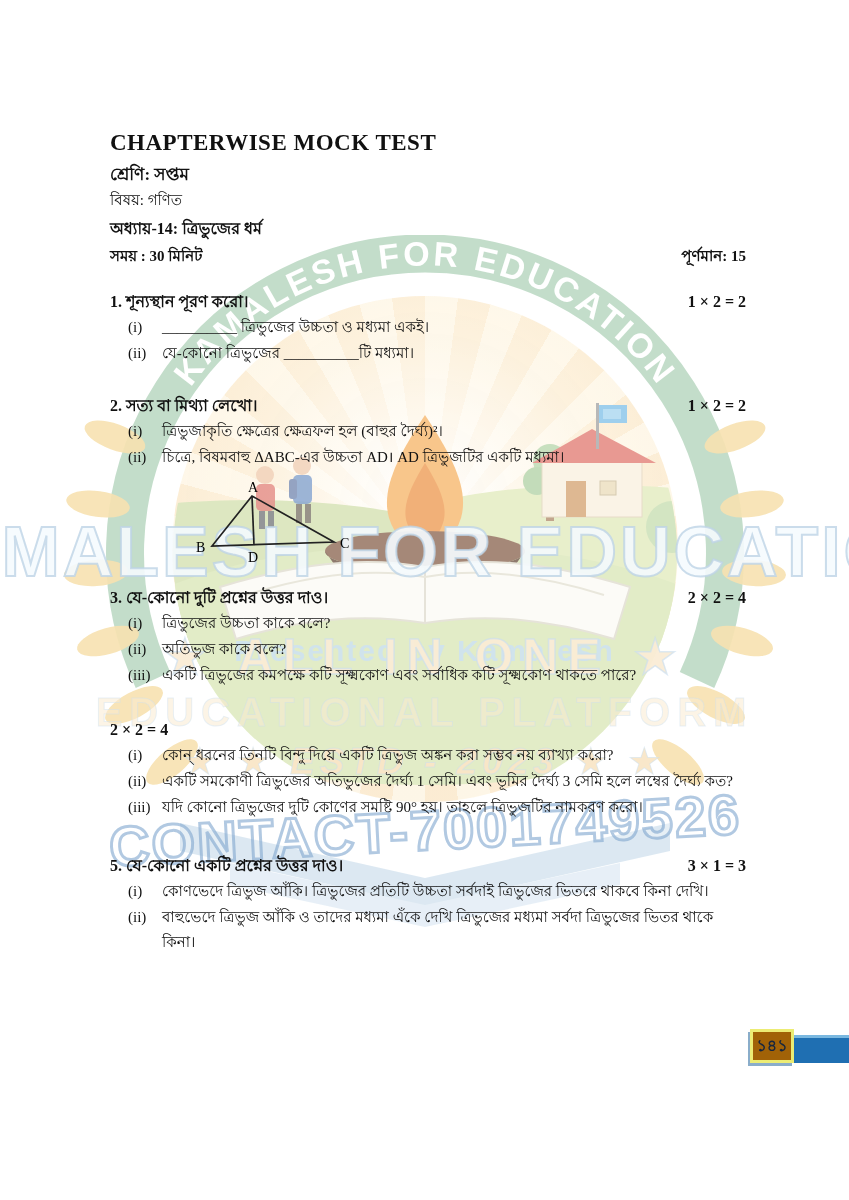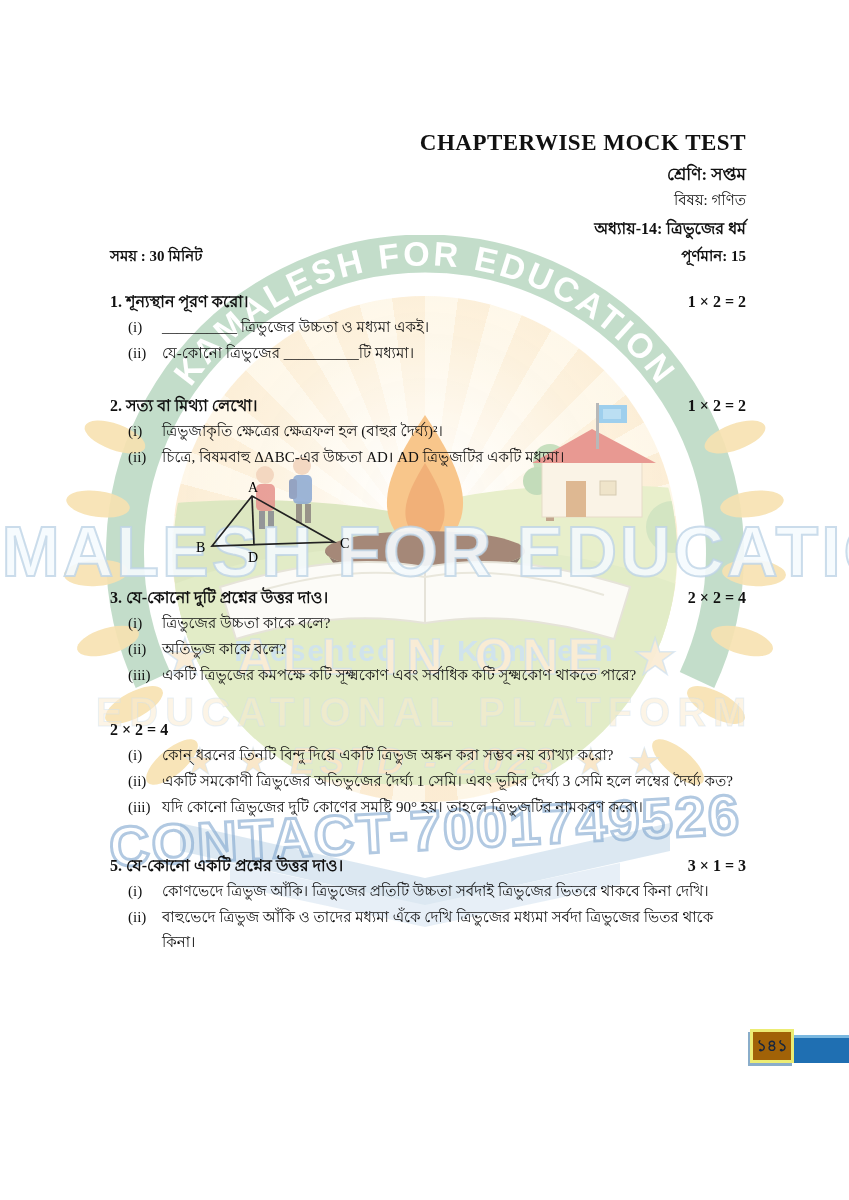--- a/index.html
+++ b/index.html
@@ -27,21 +27,21 @@
   .wm-allinone{top:628px;transform:translateX(-50%);font-size:50px;letter-spacing:9px;
     color:rgba(248,224,186,.95);text-align:center;-webkit-text-stroke:1.5px rgba(168,202,230,.65);}
   .wm-platform{top:690px;transform:translateX(-50%);font-size:40px;letter-spacing:7px;
     color:rgba(246,220,178,.55);-webkit-text-stroke:1px rgba(168,202,230,.4);}
   .wm-estd{top:740px;transform:translateX(-50%);font-size:37px;letter-spacing:5px;
     color:rgba(245,214,162,.95);font-style:italic;-webkit-text-stroke:1px rgba(168,202,230,.5);}
   .wm-contact{top:798px;transform:translateX(-50%) rotate(-3deg);font-size:56px;letter-spacing:2px;
     color:rgba(255,255,255,.3);-webkit-text-stroke:3px rgba(47,109,176,.62);}
   
   .content{position:absolute;left:110px;top:130px;width:636px;z-index:10;}
-  .center{text-align:right;}
+  .center{text-align:left;}
   .page-title{font-size:23px;font-weight:bold;letter-spacing:.5px;line-height:26px;}
   .class-line{font-size:17px;font-weight:bold;margin-top:8px;line-height:22px;}
   .subject-line{font-size:15px;margin-top:5px;line-height:19px;}
   .chapter-line{font-size:16px;font-weight:bold;margin-top:7px;line-height:23px;}
   .meta-row{display:flex;justify-content:space-between;margin-top:6px;font-size:15px;font-weight:bold;line-height:20px;}
   .question{margin-top:24px;}
   .q2{margin-top:28px;} .q3{margin-top:18px;} .q4{margin-top:30px;} .q5{margin-top:34px;}
   .q-head{display:flex;justify-content:space-between;font-size:16px;font-weight:bold;line-height:24px;}
   .q-marks{font-weight:bold;white-space:nowrap;}
   .q-item{display:flex;font-size:15px;line-height:25px;margin-top:1px;}

